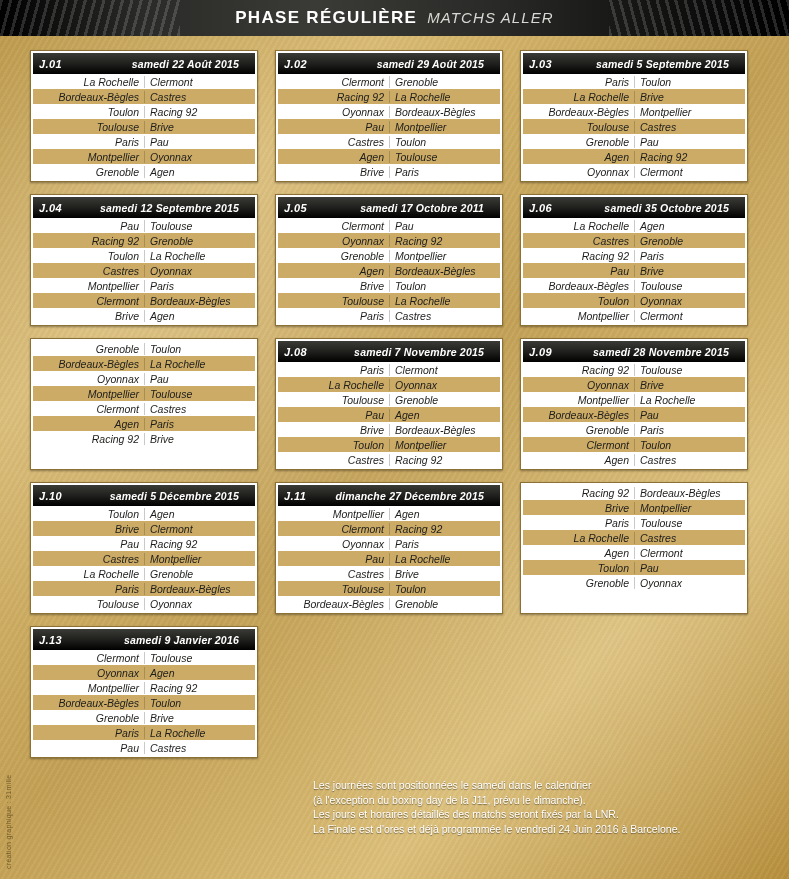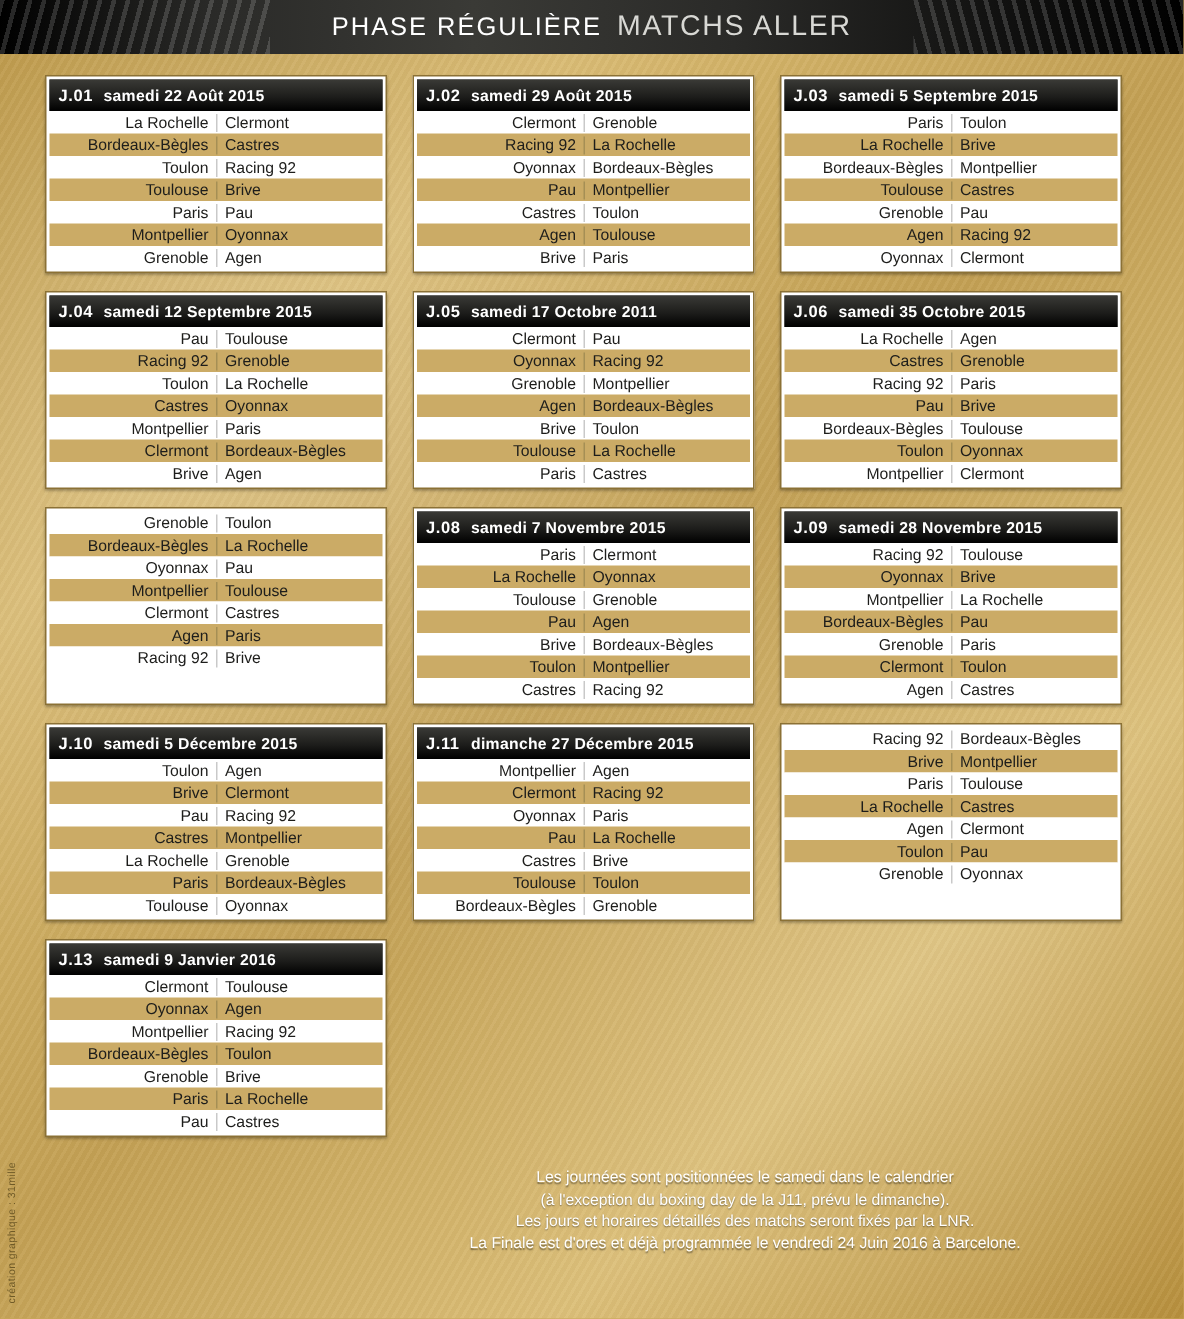--- a/index.html
+++ b/index.html
@@ -36,57 +36,58 @@
     z-index:3;
   }
   .header-stripes{
     position:absolute; top:0; bottom:0; left:0; width:180px;
     background-image: repeating-linear-gradient(105deg, rgba(255,255,255,0.30) 0px, rgba(255,255,255,0.30) 3px, rgba(255,255,255,0) 3px, rgba(255,255,255,0) 9px);
     opacity:.5;
   }
   .header-stripes.right{ left:auto; right:0; transform: scaleX(-1); }
   .header-title-wrap{ display:flex; align-items:baseline; gap:10px; z-index:2; }
   .header-title{
-    color:#ffffff; font-size:17px; font-weight:normal; letter-spacing:1.3px;
+    color:#ffffff; font-size:17px; font-weight:bold; letter-spacing:1.3px;
   }
   .header-sub{
-    color:#d8d8d4; font-size:19px; letter-spacing:1.1px;
+    color:#d8d8d4; font-size:15px; letter-spacing:1.1px;font-style:italic;
   }
 
   
   .page{
     position:relative;
     z-index:2;
     padding:14px 16px 0 30px;
   }
   .grid{
     display:flex;
     flex-wrap:wrap;
     gap:12px 17px;
+    font-style:italic;
   }
   .card{
     width:228px;
     background:#ffffff;
     border:1px solid #8b7135;
     padding:2px;
     box-shadow:0 1px 2px rgba(0,0,0,0.35);
   }
   .card-head{
     display:flex; align-items:center;
     background:#1d1d1b;
     background-image:linear-gradient(180deg,#3a3a36 0%, #1d1d1b 55%, #000 100%);
     height:21px;
     padding:0 6px;
   }
   .card-day{
     color:#ffffff; font-weight:bold; font-size:11px; letter-spacing:.4px;
     min-width:30px;
   }
   .card-date{
-    flex:1; text-align:left;
+    flex:1; text-align:right;
     color:#ffffff; font-weight:bold; font-size:10.5px; letter-spacing:.2px;
     padding-right:10px;
   }
   .rows{ }
   .row{
     display:flex;
     height:15px;
     align-items:center;
     font-size:10.5px;
     color:#1d1d1b;
@@ -115,21 +116,21 @@
   .notes{
     position:absolute;
     left:313px;
     top:778px;
     color:#ffffff;
     font-size:10.5px;
     line-height:14.5px;
     text-shadow:0 1px 1px rgba(0,0,0,.45);
     z-index:4;
   }
-  .notes div{ white-space:nowrap;text-align:center; }
+  .notes div{ white-space:nowrap; }
 
   
   .credit{
     position:absolute;
     left:2px; bottom:6px;
     transform-origin: left bottom;
     transform: rotate(-90deg) translateX(0);
     color:#6f5a27;
     font-size:7px;
     letter-spacing:.3px;

